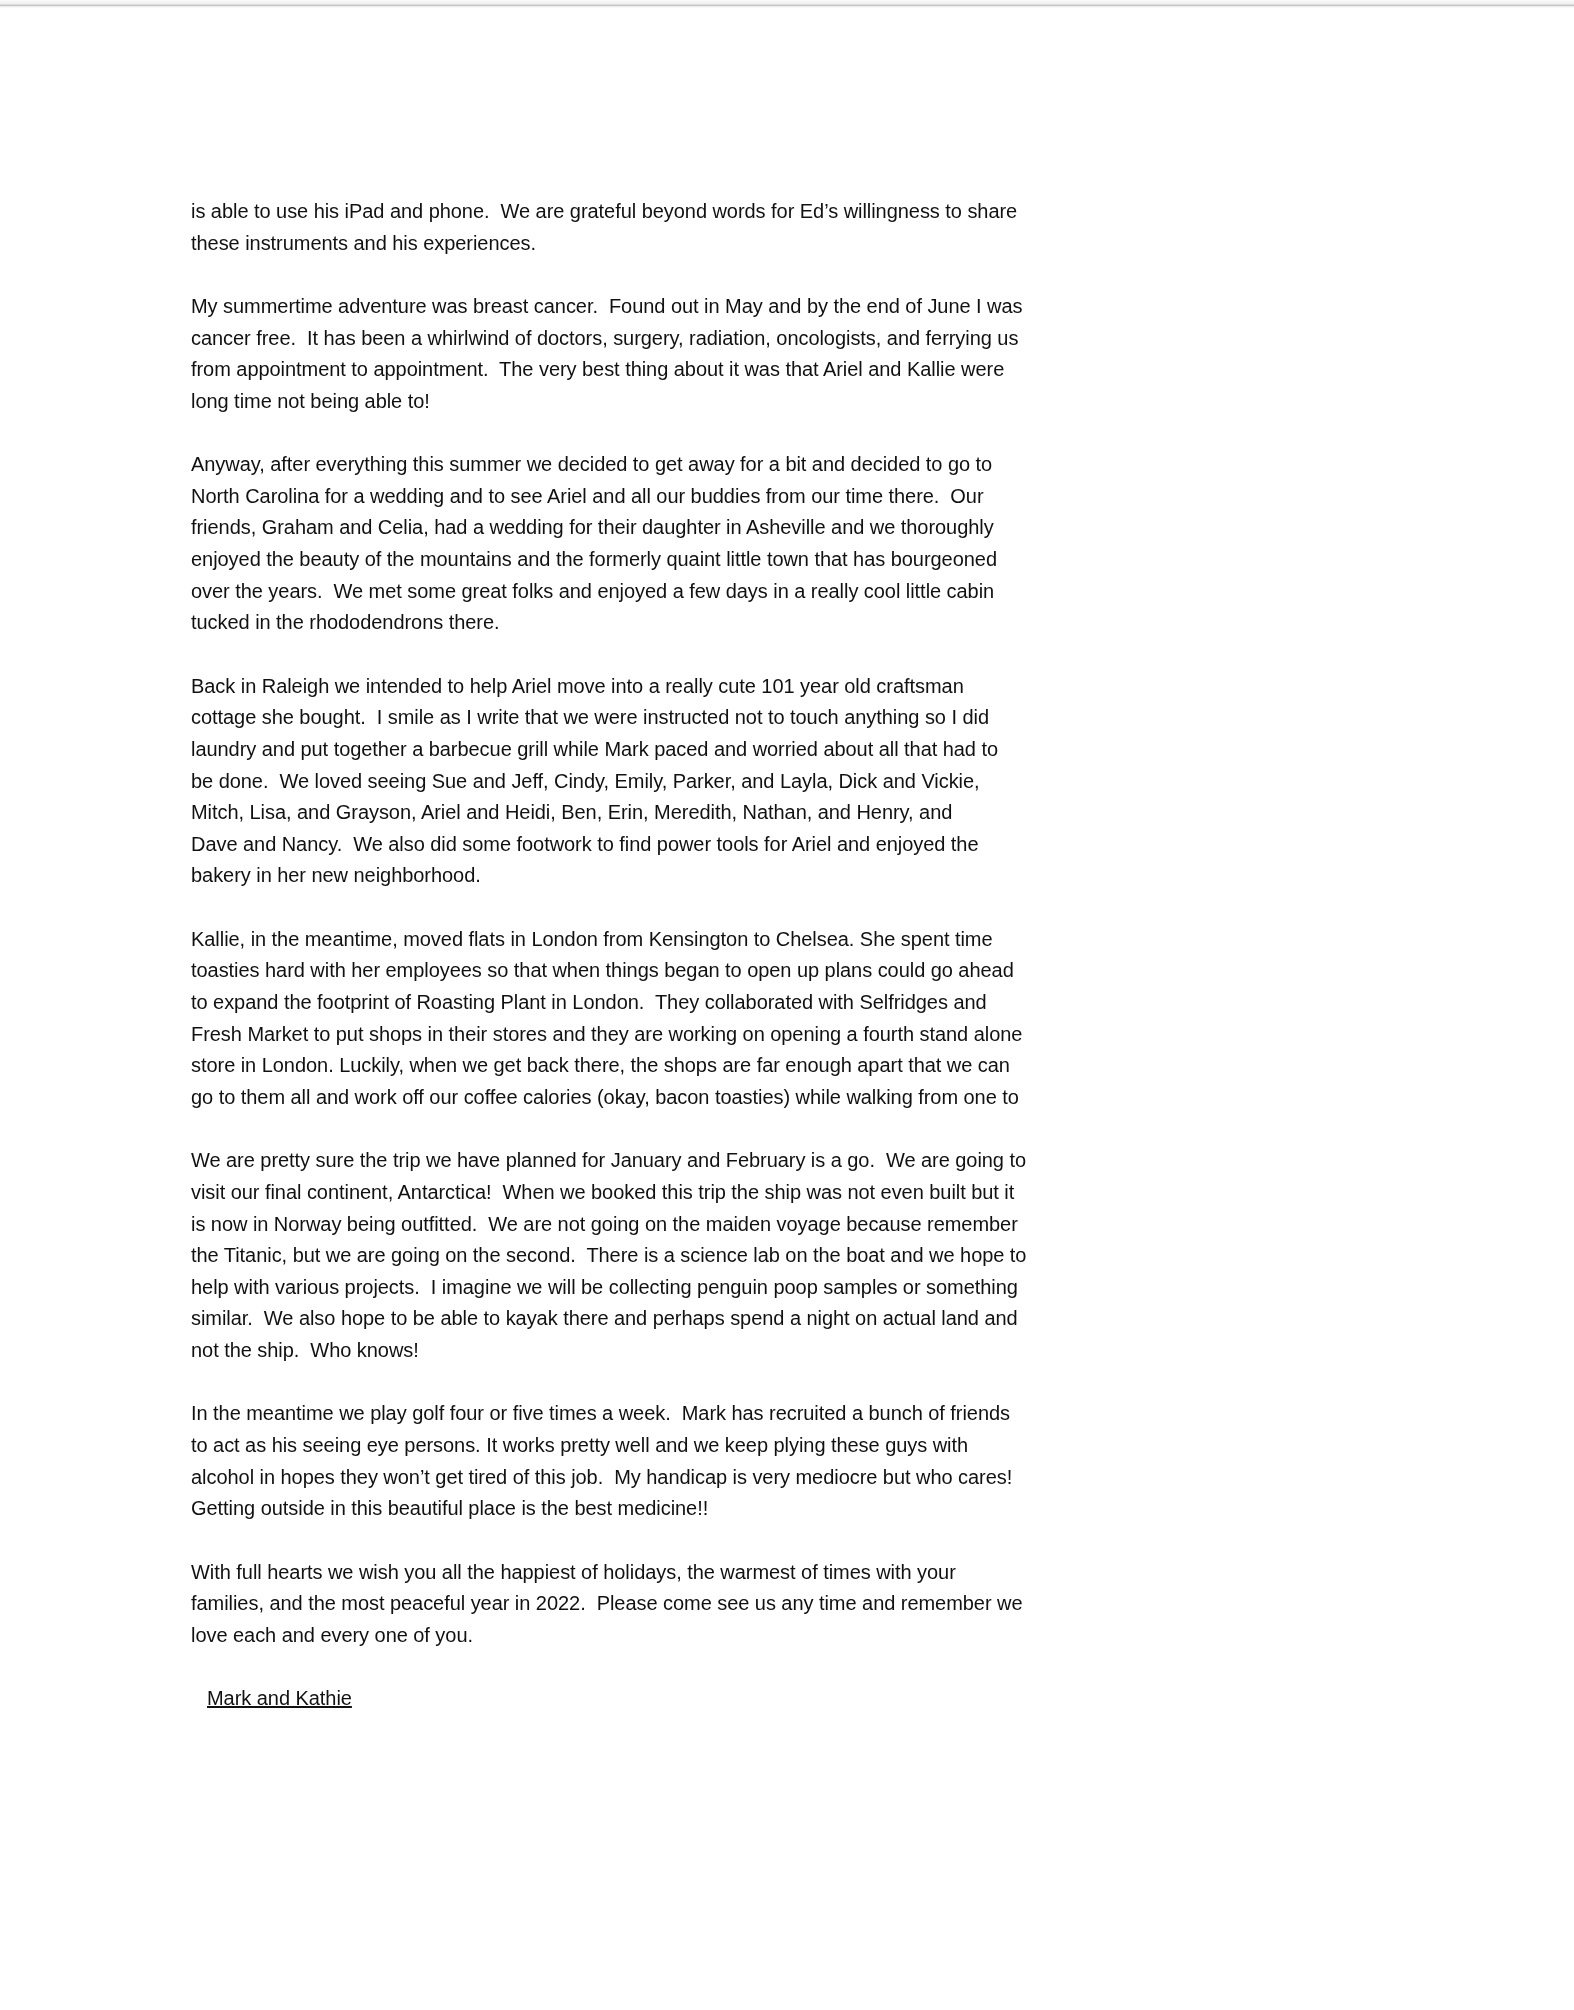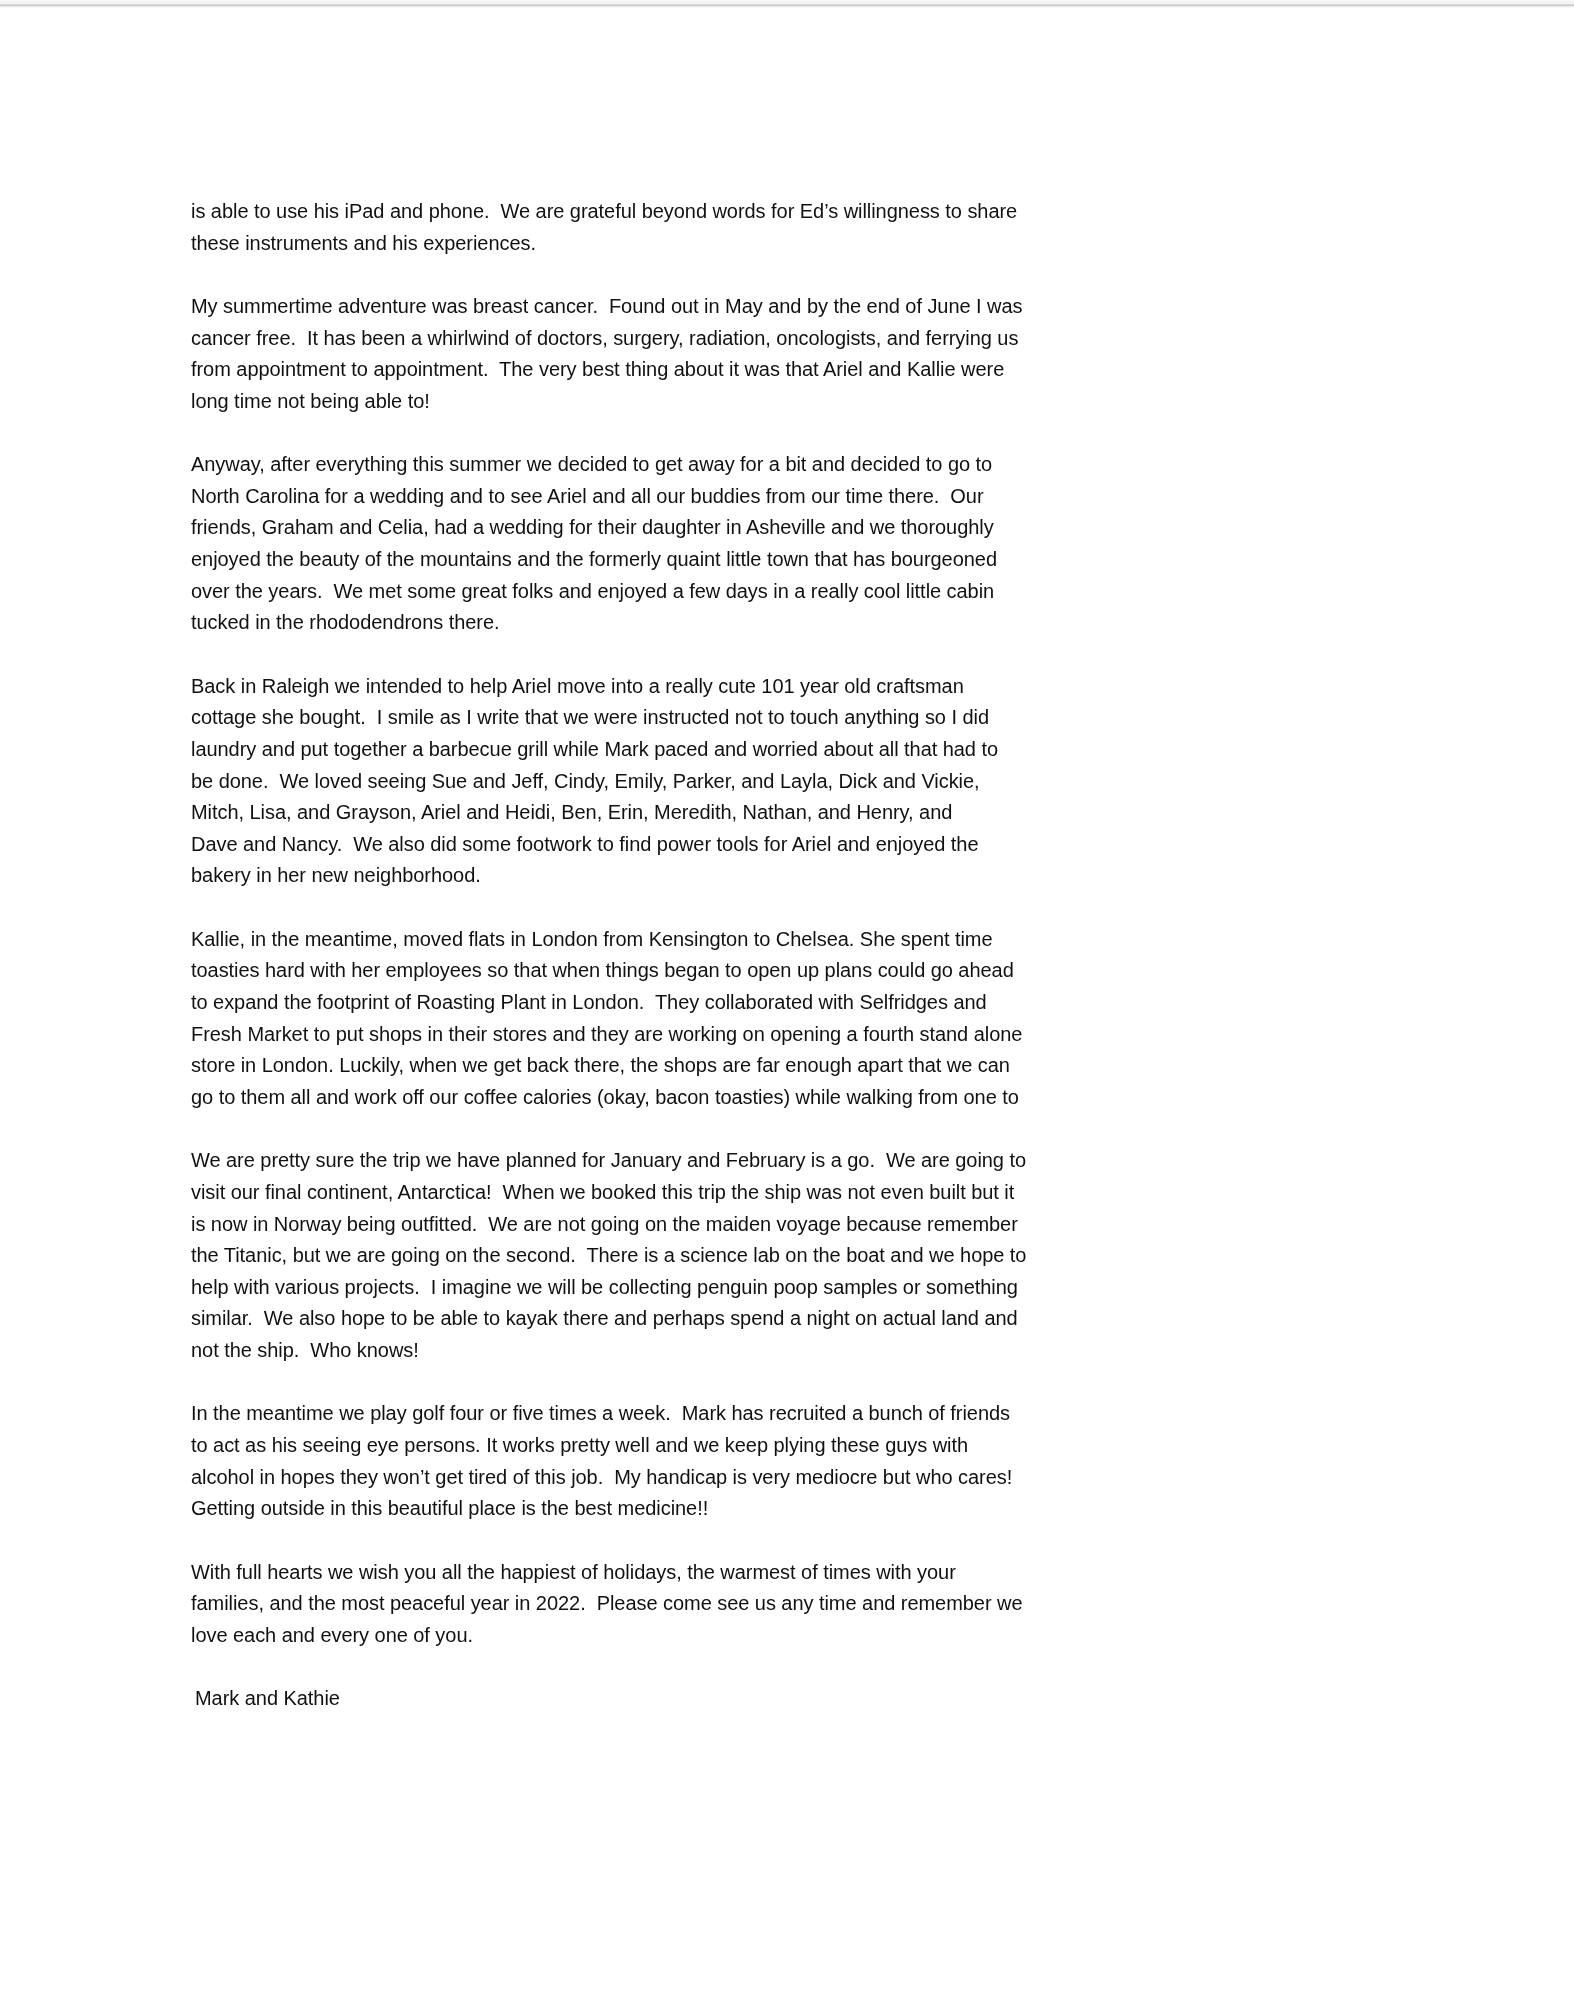--- a/index.html
+++ b/index.html
@@ -40,21 +40,22 @@
     }
     .line {
       display: block;
       font-size: 20px;
       line-height: 31.65px;
       height: 31.65px;
       white-space: pre;
       letter-spacing: -0.05px;
     }
     .signature {
-      margin: 4px;
+      margin: 16px;
+      text-decoration: underline;
     }
   </style>
 </head>
 <body>
 
 <div class="top-edge"></div>
 <div class="top-edge-shadow"></div>
 
 <div class="page">
 

